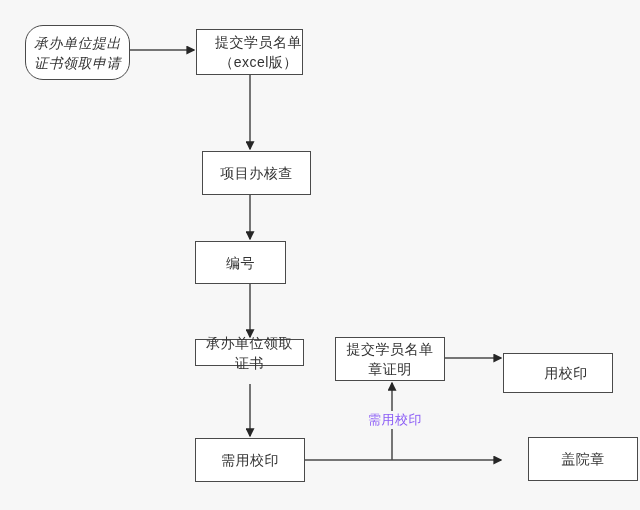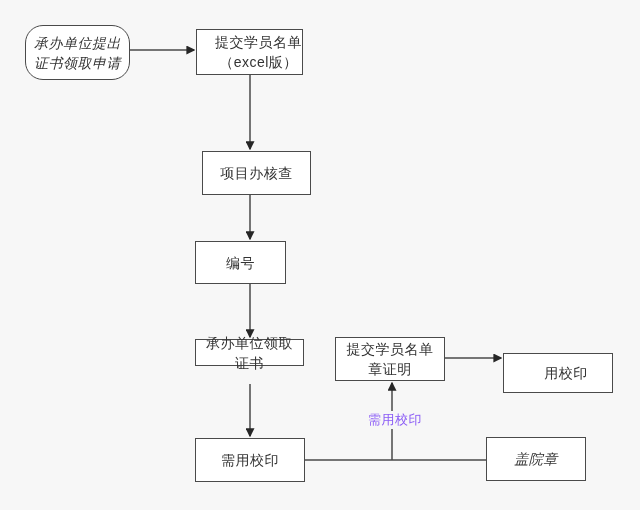--- a/index.html
+++ b/index.html
@@ -46,21 +46,21 @@
   }
   
   .n-start        { left: 25px;  top: 25px;  width: 105px; height: 55px; font-style: italic; }
   .n-submit       { left: 196px; top: 29px;  width: 107px; height: 46px; justify-content: flex-end; }
   .n-review       { left: 202px; top: 151px; width: 109px; height: 44px; }
   .n-numbering    { left: 195px; top: 241px; width: 91px; height: 43px; }
   .n-collect      { left: 195px; top: 339px; width: 109px; height: 27px; }
   .n-print        { left: 195px; top: 438px; width: 110px; height: 44px; }
   .n-stamp-proof  { left: 335px; top: 337px; width: 110px; height: 44px; }
   .n-school-seal  { left: 503px; top: 353px; width: 110px; height: 40px; padding-left: 16px; }
-  .n-college-seal { left: 486px; top: 437px; width: 100px; height: 44px; font-style: italic; }
+  .n-college-seal { left: 528px; top: 437px; width: 110px; height: 44px; }
   .edge-label {
     position: absolute;
     z-index: 3;
     left: 360px;
     top: 411px;
     width: 62px;
     height: 18px;
     background: #f7f7f7;
     color: #8b5cf6;
     font-size: 13px;

